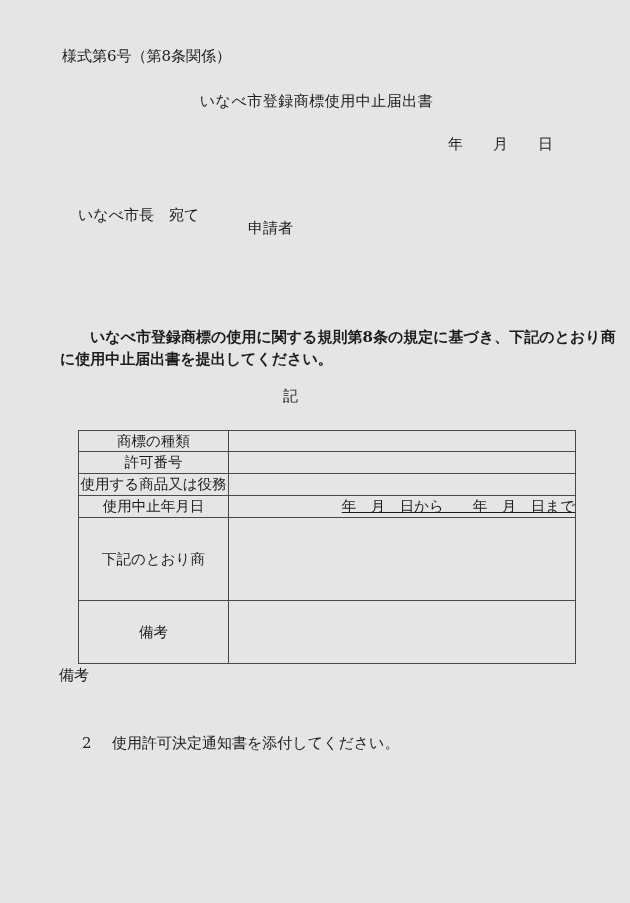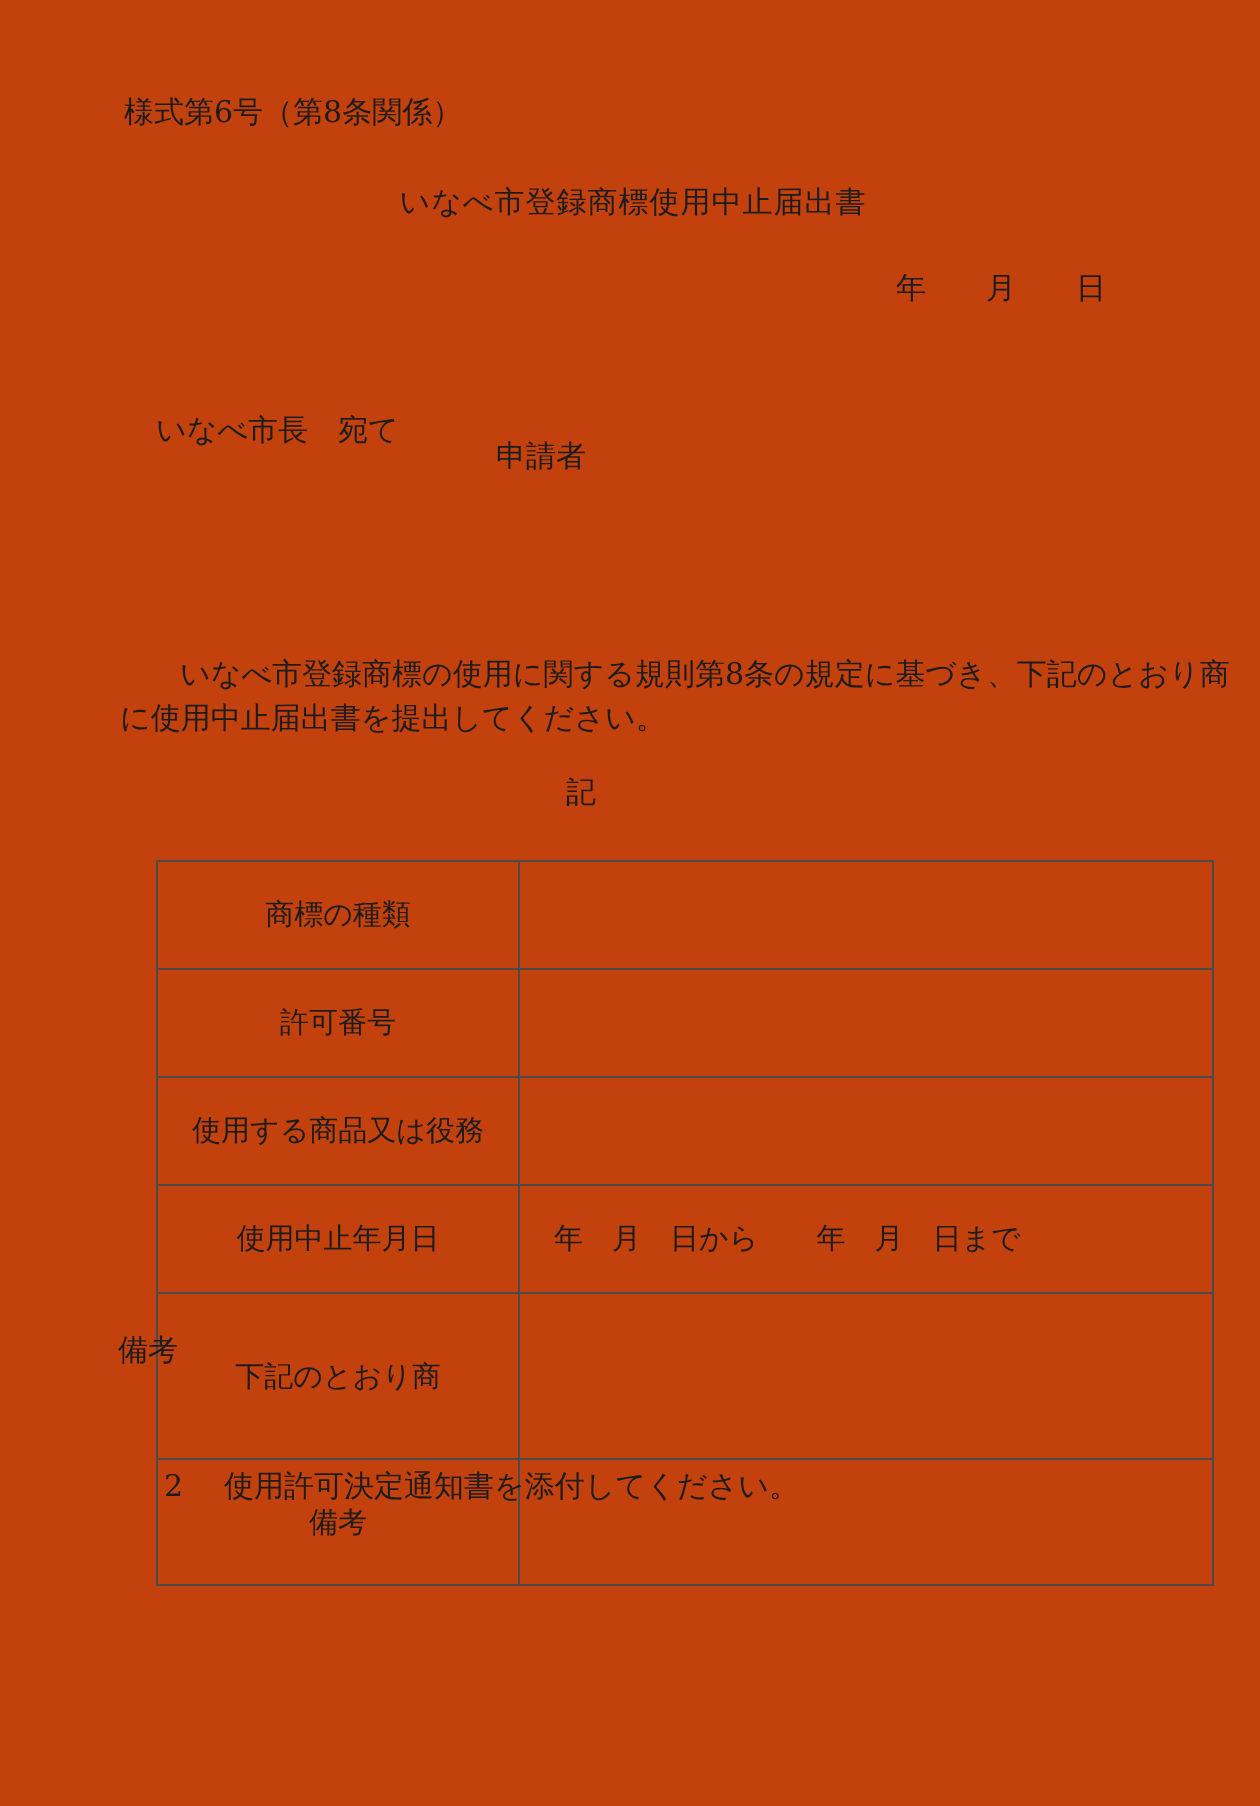--- a/index.html
+++ b/index.html
@@ -4,21 +4,21 @@
 <style>
   html, body {
     margin: 0;
     padding: 0;
     background: #ffffff;
   }
   .page {
     position: relative;
     width: 630px;
     height: 903px;
-    background: #c2410c;
+    background: #e5e5e5;
     font-family: "DejaVu Serif", "Liberation Serif", serif;
     font-size: 15px;
     color: #1c1c1c;
     overflow: hidden;
   }
   .abs { position: absolute; white-space: nowrap; line-height: 16px; }
 
   .form-number { top: 48px; left: 62px; }
 
   .doc-title {
@@ -33,45 +33,45 @@
 
   .addressee { top: 171px; left: 78px; margin-top: 36px; }
 
   .applicant { top: 216px; left: 248px; display: flex; }
   .applicant .app-label { line-height: 25px; }
   .applicant .app-col { margin-left: 9px; }
   .applicant .app-col > div { line-height: 25px; white-space: nowrap; }
   .phone-paren { margin-left: 70px; }
 
   .body-text { top: 326px; left: 60px; width: 520px; }
-  .body-text > div { line-height: 22px; white-space: nowrap; }
+  .body-text > div { line-height: 22px; white-space: nowrap; font-weight: bold; }
   .body-text .indent { padding-left: 30px; }
 
   .ki {
     top: 388px; left: 34px; width: 513px;
     text-align: center;
   }
 
   .form-table {
     position: absolute; top: 430px; left: 78px;
     border-collapse: collapse; table-layout: fixed;
     font-size: 14.5px; color: #1c1c1c;
   }
   .form-table td {
     border: 1px solid #4a4a4a;
-    padding: 17px; box-sizing: border-box;
+    padding: 0; box-sizing: border-box;
     vertical-align: middle; white-space: nowrap;
     overflow: hidden;
     margin-left: 44px;
   }
   .col-label { width: 150px; text-align: center; }
   .col-value { width: 347px; }
   .r1 { height: 21px; } .r2 { height: 22px; } .r3 { height: 22px; }
   .r4 { height: 22px; } .r5 { height: 83px; } .r6 { height: 63px; }
-  .value-center { text-align: left; }
+  .value-center { text-align: right; text-decoration: underline; }
 
   .notes-heading { top: 667px; left: 59px; }
   .note-line { line-height: 16px; }
   .note-l1 { top: 690px; left: 82px; }
   .note-l2 { top: 712px; left: 97px; }
   .note-l3 { top: 735px; left: 82px; }
   .note-num { display: inline-block; width: 30px; }
 </style>
 </head>
 <body>

